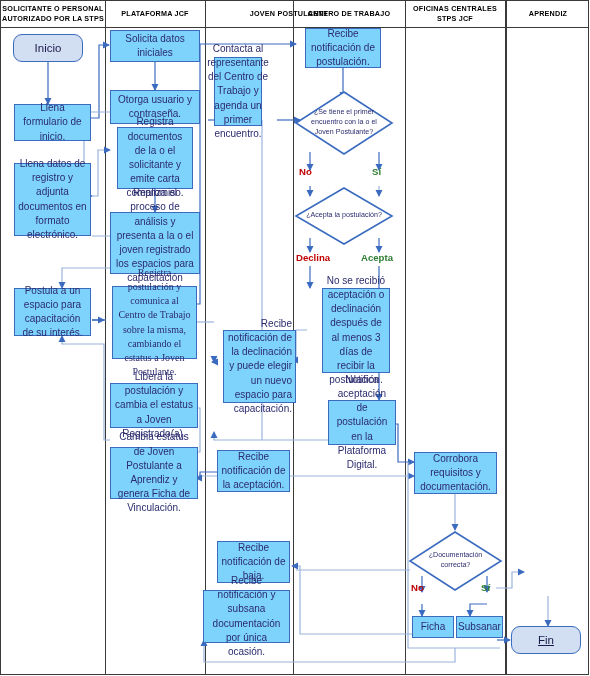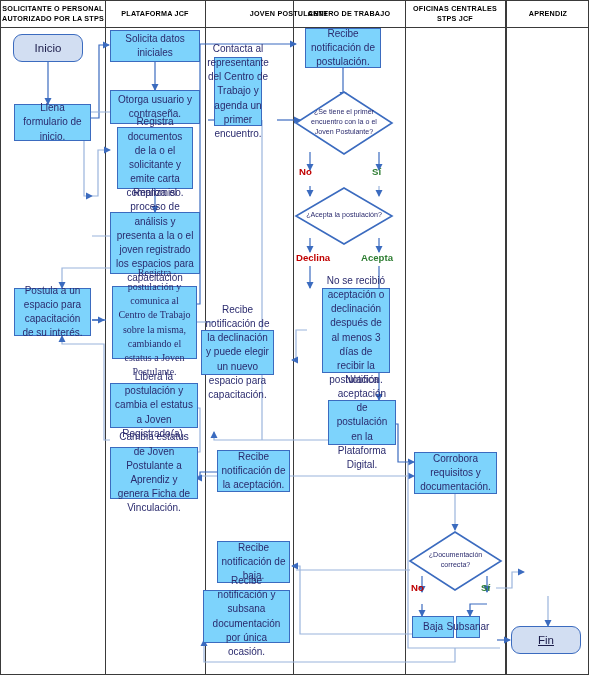--- a/index.html
+++ b/index.html
@@ -153,20 +153,23 @@
       <path d="M343,288 L343,288"></path>
     </g>
   </svg>
 
   <div class="term" style="left:13px;top:34px;width:70px;height:28px;">
     <span>Inicio</span>
   </div>
   <div class="box" style="left:14px;top:104px;width:77px;height:37px;">
     <span>Llena formulario de inicio.</span>
   </div>
+  <div class="box" style="left:14px;top:163px;width:77px;height:73px;">
+    <span>Llena datos de registro y adjunta documentos en formato electrónico.</span>
+  </div>
   <div class="box" style="left:14px;top:288px;width:77px;height:48px;">
     <span>Postula a un espacio para capacitación de su interés.</span>
   </div>
 
   <div class="box" style="left:110px;top:30px;width:90px;height:32px;">
     <span>Solicita datos iniciales</span>
   </div>
   <div class="box" style="left:110px;top:90px;width:90px;height:34px;">
     <span>Otorga usuario y contraseña.</span>
   </div>
@@ -182,21 +185,21 @@
   <div class="box" style="left:110px;top:383px;width:88px;height:45px;">
     <span>Libera la postulación y cambia el estatus a Joven Registrado(a).</span>
   </div>
   <div class="box" style="left:110px;top:447px;width:88px;height:52px;">
     <span>Cambia estatus de Joven Postulante a Aprendiz y genera Ficha de Vinculación.</span>
   </div>
 
   <div class="box" style="left:214px;top:57px;width:48px;height:69px;">
     <span>Contacta al representante del Centro de Trabajo y agenda un primer encuentro.</span>
   </div>
-  <div class="box" style="left:201px;top:330px;width:73px;height:45px;">
+  <div class="box" style="left:223px;top:330px;width:73px;height:73px;text-align:right;">
     <span>Recibe notificación de la declinación y puede elegir un nuevo espacio para capacitación.</span>
   </div>
   <div class="box" style="left:217px;top:450px;width:73px;height:42px;">
     <span>Recibe notificación de la aceptación.</span>
   </div>
   <div class="box" style="left:217px;top:541px;width:73px;height:42px;">
     <span>Recibe notificación de baja.</span>
   </div>
   <div class="box" style="left:203px;top:590px;width:87px;height:53px;">
     <span>Recibe notificación y subsana documentación por única ocasión.</span>
@@ -253,23 +256,23 @@
   </div>
 
   <div class="lbl no" style="left:411px;top:582px;">
     <span>No</span>
   </div>
   <div class="lbl yes" style="left:481px;top:582px;">
     <span>Sí</span>
   </div>
 
   <div class="box" style="left:412px;top:616px;width:42px;height:22px;">
-    <span>Baja</span>
-  </div>
-  <div class="box" style="left:456px;top:616px;width:24px;height:22px;">
+    <span>Ficha</span>
+  </div>
+  <div class="box" style="left:456px;top:616px;width:47px;height:22px;">
     <span>Subsanar</span>
   </div>
 
   <div class="term" style="left:511px;top:626px;width:70px;height:28px;text-decoration:underline;">
     <span>Fin</span>
   </div>
 
 </div>
 
 </body></html>

